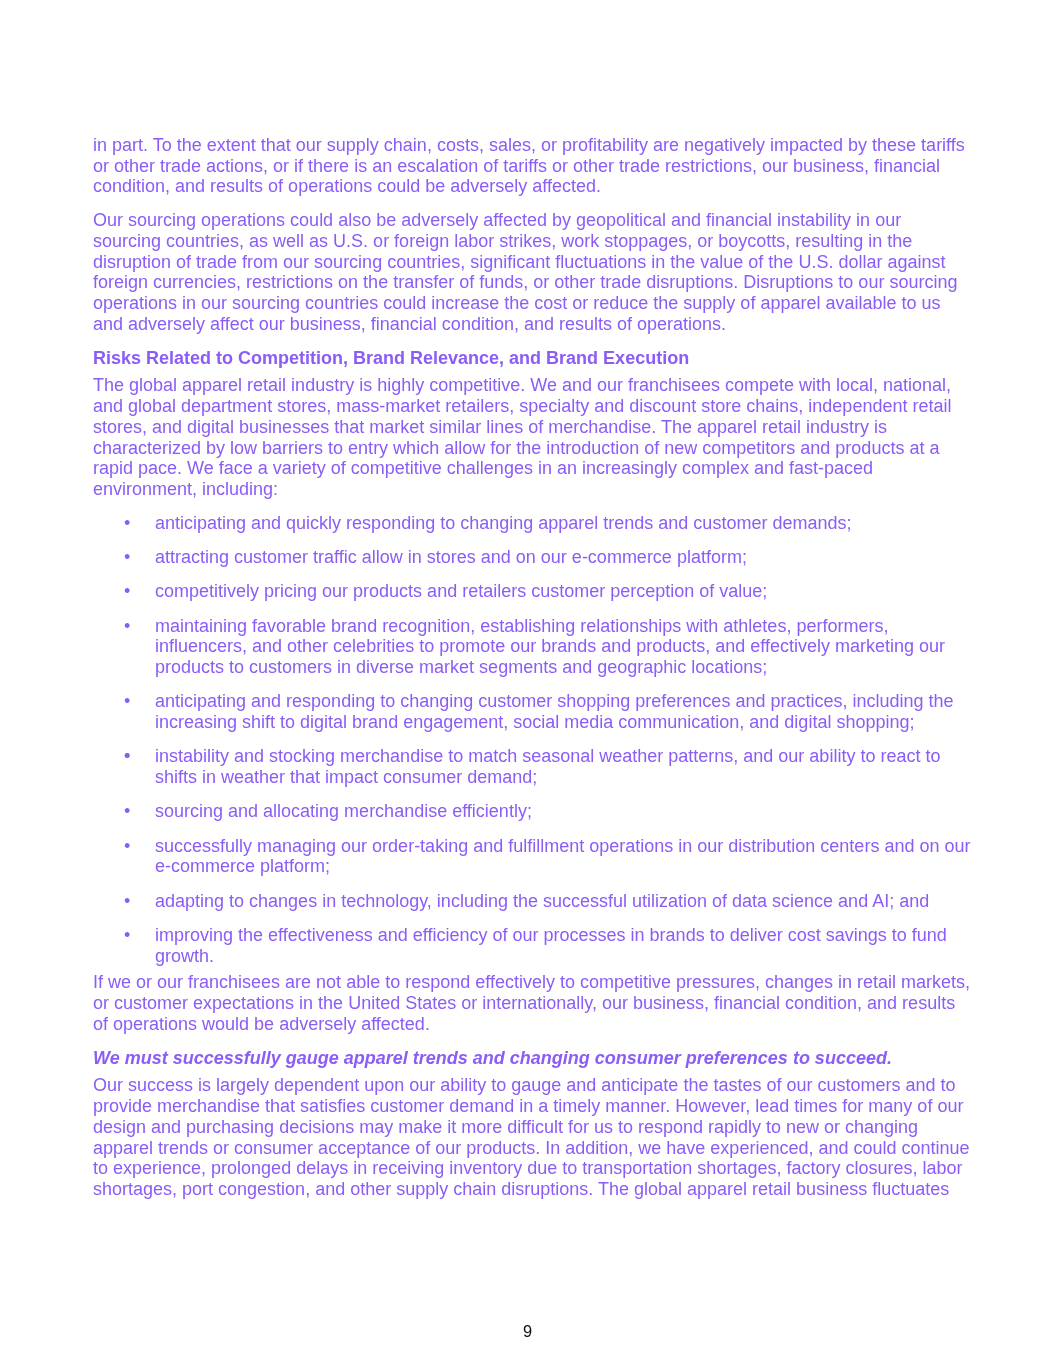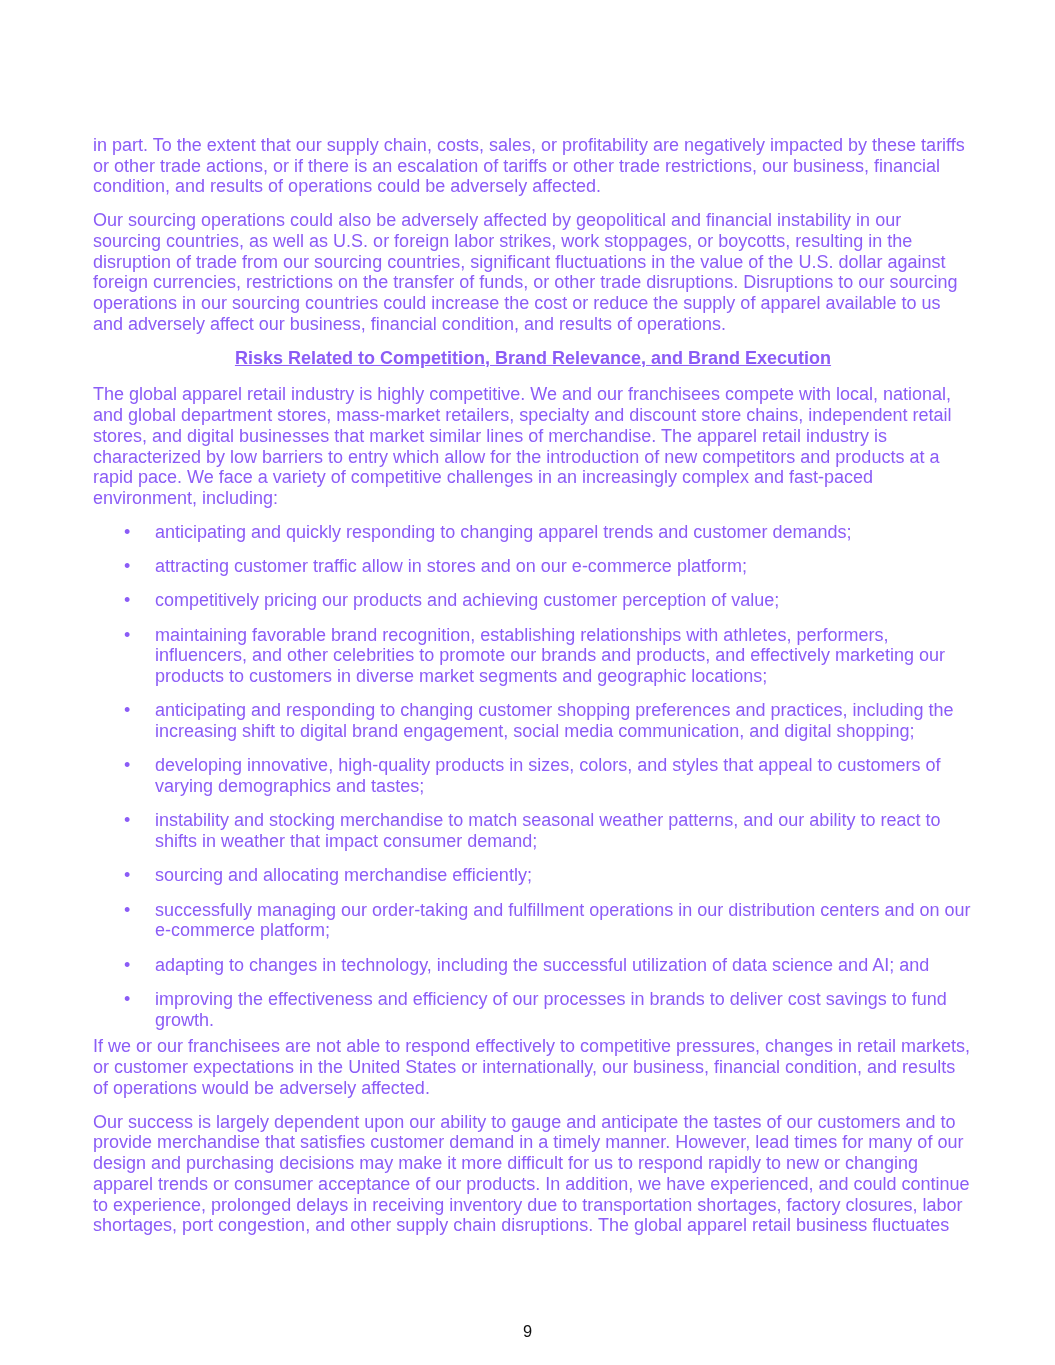--- a/index.html
+++ b/index.html
@@ -3,21 +3,21 @@
   <meta charset="utf-8">
   <style>
     html, body { margin: 0; padding: 0; background: #ffffff; }
     body { width: 1055px; height: 1365px; position: relative; overflow: hidden; }
     .page {
       position: absolute; left: 93px; top: 135px; width: 880px;
       font-family: "Liberation Sans", sans-serif;
       font-size: 18px; line-height: 20.7px; color: #8b5cf6;
     }
     p { margin: 0 0 13.2px 0; }
-    .section-heading { font-weight: bold; text-decoration: underline; margin-bottom: 16px; text-align: center; }
+    .section-heading { font-weight: bold; margin-bottom: 7px; }
     .sub-heading { font-weight: bold; font-style: italic; margin-bottom: 7px; }
     ul.bullets { list-style: none; margin: 0 0 0 0; padding: 0; }
     ul.bullets li { position: relative; padding-left: 62px; margin-bottom: 13.6px; }
     ul.bullets li .bullet {
       position: absolute; left: 31px; top: 0; width: 10px;
     }
     ul.bullets li:last-child { margin-bottom: 6px; }
     .page-number {
       position: absolute; left: 0; width: 1055px; top: 1322px; text-align: center;
       font-family: "Liberation Sans", sans-serif; font-size: 16.4px; color: #111111;
@@ -30,29 +30,30 @@
   <p>in part. To the extent that our supply chain, costs, sales, or profitability are negatively impacted by these tariffs or other trade actions, or if there is an escalation of tariffs or other trade restrictions, our business, financial condition, and results of operations could be adversely affected.</p>
   <p>Our sourcing operations could also be adversely affected by geopolitical and financial instability in our sourcing countries, as well as U.S. or foreign labor strikes, work stoppages, or boycotts, resulting in the disruption of trade from our sourcing countries, significant fluctuations in the value of the U.S. dollar against foreign currencies, restrictions on the transfer of funds, or other trade disruptions. Disruptions to our sourcing operations in our sourcing countries could increase the cost or reduce the supply of apparel available to us and adversely affect our business, financial condition, and results of operations.</p>
 
   <p class="section-heading">Risks Related to Competition, Brand Relevance, and Brand Execution</p>
 
   <p>The global apparel retail industry is highly competitive. We and our franchisees compete with local, national, and global department stores, mass-market retailers, specialty and discount store chains, independent retail stores, and digital businesses that market similar lines of merchandise. The apparel retail industry is characterized by low barriers to entry which allow for the introduction of new competitors and products at a rapid pace. We face a variety of competitive challenges in an increasingly complex and fast-paced environment, including:</p>
 
   <ul class="bullets">
     <li><span class="bullet">•</span><span>anticipating and quickly responding to changing apparel trends and customer demands;</span></li>
     <li><span class="bullet">•</span><span>attracting customer traffic allow in stores and on our e-commerce platform;</span></li>
-    <li><span class="bullet">•</span><span>competitively pricing our products and achieving customer perception of value;</span></li>
+    <li><span class="bullet">•</span><span>competitively pricing our products and retailers customer perception of value;</span></li>
     <li><span class="bullet">•</span><span>maintaining favorable brand recognition, establishing relationships with athletes, performers, influencers, and other celebrities to promote our brands and products, and effectively marketing our products to customers in diverse market segments and geographic locations;</span></li>
     <li><span class="bullet">•</span><span>anticipating and responding to changing customer shopping preferences and practices, including the increasing shift to digital brand engagement, social media communication, and digital shopping;</span></li>
-    <li><span class="bullet">•</span><span>developing innovative, high-quality products in sizes, colors, and styles that appeal to customers of varying demographics and tastes;</span></li>
+    <li><span class="bullet">•</span></li>
     <li><span class="bullet">•</span><span>instability and stocking merchandise to match seasonal weather patterns, and our ability to react to shifts in weather that impact consumer demand;</span></li>
     <li><span class="bullet">•</span><span>sourcing and allocating merchandise efficiently;</span></li>
     <li><span class="bullet">•</span><span>successfully managing our order-taking and fulfillment operations in our distribution centers and on our e-commerce platform;</span></li>
     <li><span class="bullet">•</span><span>adapting to changes in technology, including the successful utilization of data science and AI; and</span></li>
     <li><span class="bullet">•</span><span>improving the effectiveness and efficiency of our processes in brands to deliver cost savings to fund growth.</span></li>
   </ul>
 
   <p>If we or our franchisees are not able to respond effectively to competitive pressures, changes in retail markets, or customer expectations in the United States or internationally, our business, financial condition, and results of operations would be adversely affected.</p>
 
+  <p class="sub-heading">We must successfully gauge apparel trends and changing consumer preferences to succeed.</p>
   <p>Our success is largely dependent upon our ability to gauge and anticipate the tastes of our customers and to provide merchandise that satisfies customer demand in a timely manner. However, lead times for many of our design and purchasing decisions may make it more difficult for us to respond rapidly to new or changing apparel trends or consumer acceptance of our products. In addition, we have experienced, and could continue to experience, prolonged delays in receiving inventory due to transportation shortages, factory closures, labor shortages, port congestion, and other supply chain disruptions. The global apparel retail business fluctuates</p>
 </div>
 
 <div class="page-number">9</div>
 
 </body></html>

